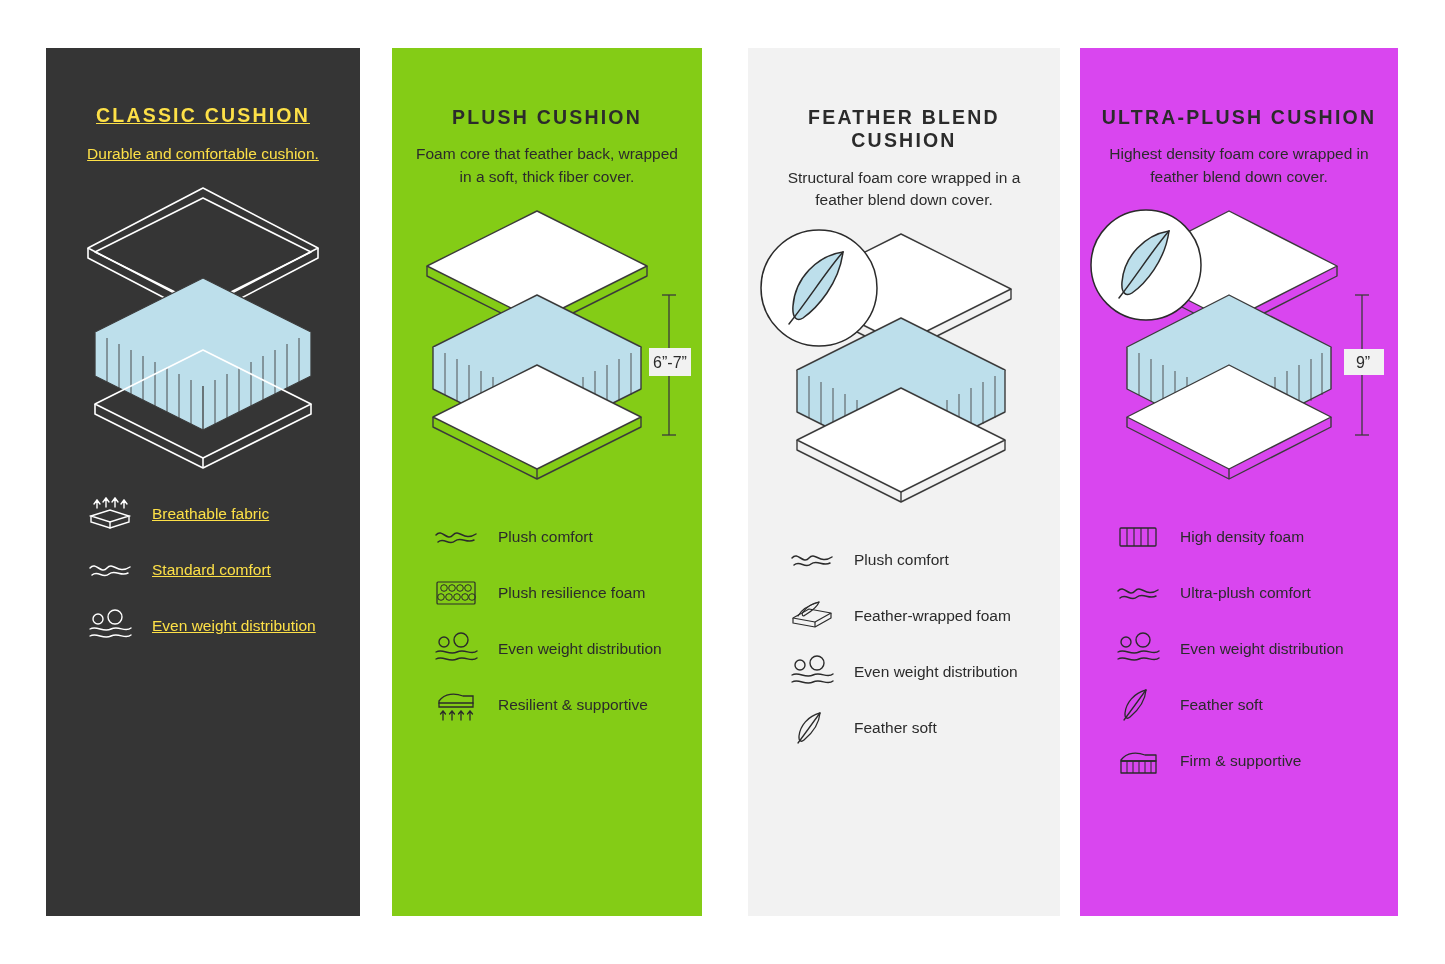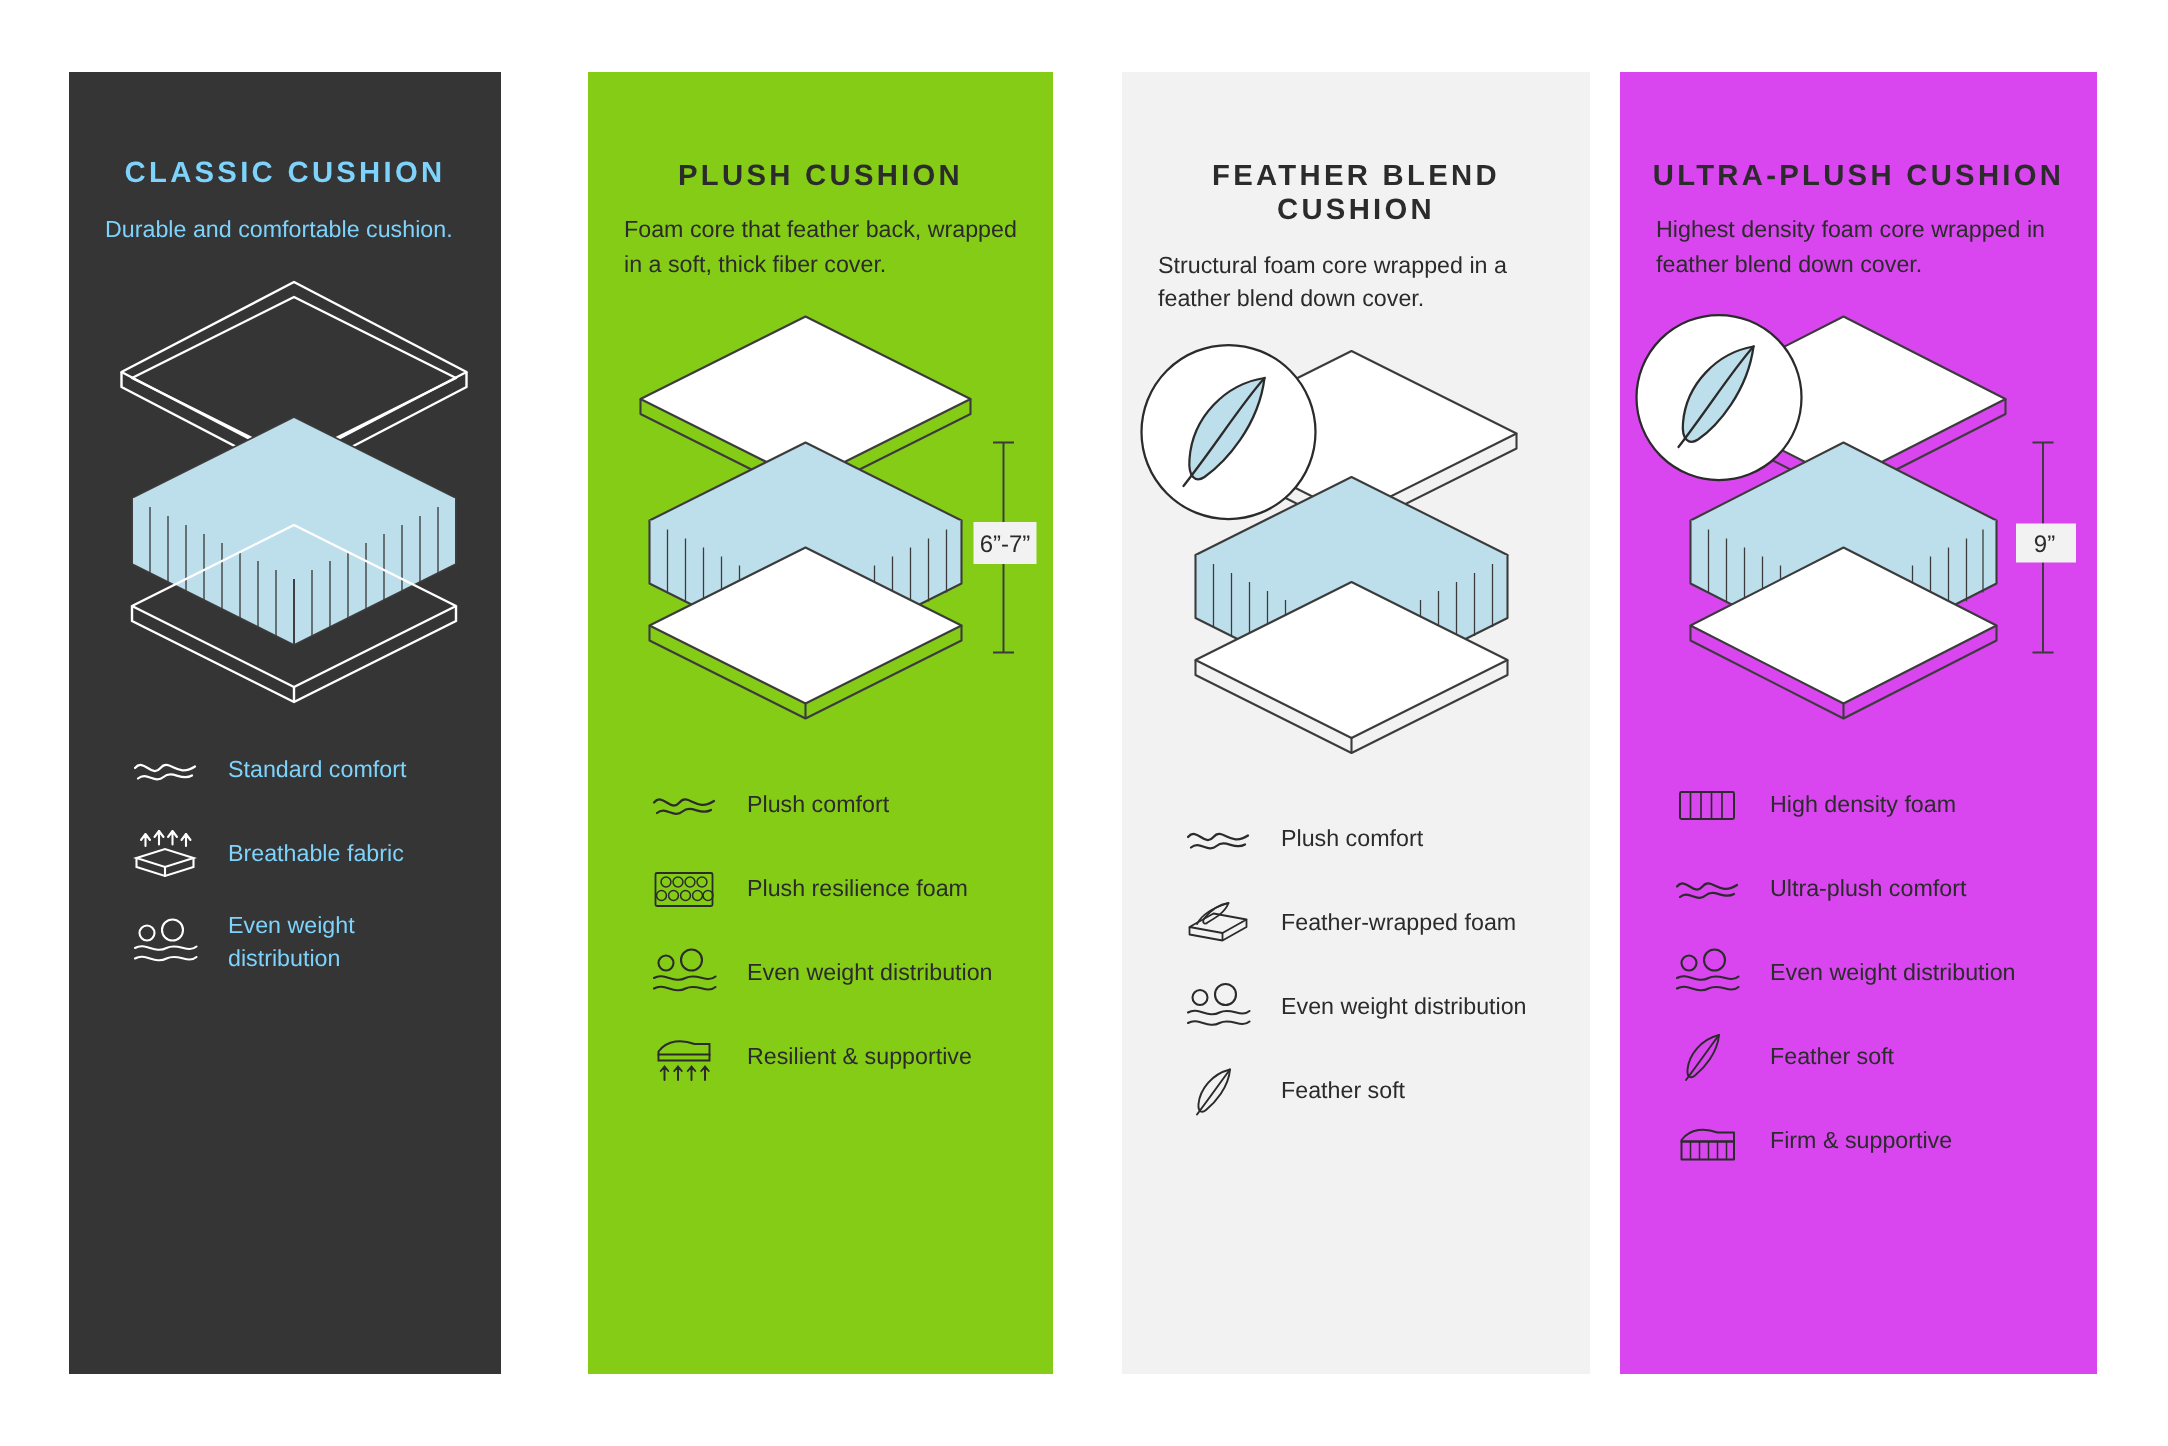--- a/index.html
+++ b/index.html
@@ -22,40 +22,42 @@
   }
   .card {
     position: absolute;
     top: 48px;
     height: 868px;
     box-sizing: border-box;
     padding: 0;
   }
   .card.dark {
     left: 46px;
-    width: 288px;
+    width: 314px;
     background: #353535;
-    color: #7dd3fc;
+    color: #fde047;
+    text-decoration: underline;
   }
   .card.light1 { left: 392px; width: 310px; background: #84cc16; }
   .card.light2 { left: 748px; width: 312px; background: #f2f2f2; }
   .card.light3 { left: 1080px; width: 318px; background: #d946ef; }
 
   .title {
     text-align: center;
     font-size: 19.5px;
     font-weight: bold;
     letter-spacing: 2.2px;
     line-height: 1.2;
     margin: 0;
     padding: 58px 18px 0 18px;
     text-transform: uppercase;
   }
   .card.dark .title { padding-top: 56px; }
   .subtitle {
+    text-align: center;
     font-size: 15.5px;
     line-height: 1.46;
     margin: 0;
     padding: 14px 24px 0 24px;
     font-weight: normal;
   }
   .card.dark .subtitle { padding-top: 16px; }
 
   .art {
     position: relative;
@@ -132,44 +134,44 @@
           <polygon points="150,170 258,224 150,278 42,224"></polygon>
           <path d="M42,224 L42,234 L150,288 L258,234 L258,224"></path>
           <path d="M150,278 L150,288"></path>
         </g>
       </svg>
     </div>
 
     <div class="features">
       <div class="feature">
         <span class="ficon">
-          <svg width="46" height="22" viewBox="0 0 46 22">
-              <g fill="none" stroke="#ffffff" stroke-width="1.5" stroke-linecap="round">
-                <path d="M3,9 C9,2 14,16 20,9 C26,2 31,16 43,8"></path>
-                <path d="M5,16 C11,11 16,20 22,15 C28,10 34,18 41,14"></path>
-              </g>
-            </svg>
-        </span>
-        <span class="flabel">Standard comfort</span>
-      </div>
-      <div class="feature">
-        <span class="ficon">
           <svg width="46" height="36" viewBox="0 0 46 36">
               <g fill="none" stroke="#ffffff" stroke-width="1.4" stroke-linecap="round">
                 <path d="M10,4 L10,12 M10,4 L7,8 M10,4 L13,8"></path>
                 <path d="M19,2 L19,11 M19,2 L16,6 M19,2 L22,6"></path>
                 <path d="M28,2 L28,11 M28,2 L25,6 M28,2 L31,6"></path>
                 <path d="M37,4 L37,12 M37,4 L34,8 M37,4 L40,8"></path>
                 <path d="M4,20 L23,14 L42,20 L23,26 Z"></path>
                 <path d="M4,20 L4,26 L23,32 L42,26 L42,20"></path>
                 <path d="M23,26 L23,32"></path>
               </g>
             </svg>
         </span>
         <span class="flabel">Breathable fabric</span>
+      </div>
+      <div class="feature">
+        <span class="ficon">
+          <svg width="46" height="22" viewBox="0 0 46 22">
+              <g fill="none" stroke="#ffffff" stroke-width="1.5" stroke-linecap="round">
+                <path d="M3,9 C9,2 14,16 20,9 C26,2 31,16 43,8"></path>
+                <path d="M5,16 C11,11 16,20 22,15 C28,10 34,18 41,14"></path>
+              </g>
+            </svg>
+        </span>
+        <span class="flabel">Standard comfort</span>
       </div>
       <div class="feature">
         <span class="ficon">
           <svg width="46" height="34" viewBox="0 0 46 34">
               <g fill="none" stroke="#ffffff" stroke-width="1.4" stroke-linecap="round">
                 <circle cx="11" cy="10" r="5"></circle>
                 <circle cx="28" cy="8" r="7"></circle>
                 <path d="M3,20 C10,16 16,24 24,20 C32,16 38,24 44,19"></path>
                 <path d="M3,27 C10,23 16,31 24,27 C32,23 38,31 44,26"></path>
               </g>

